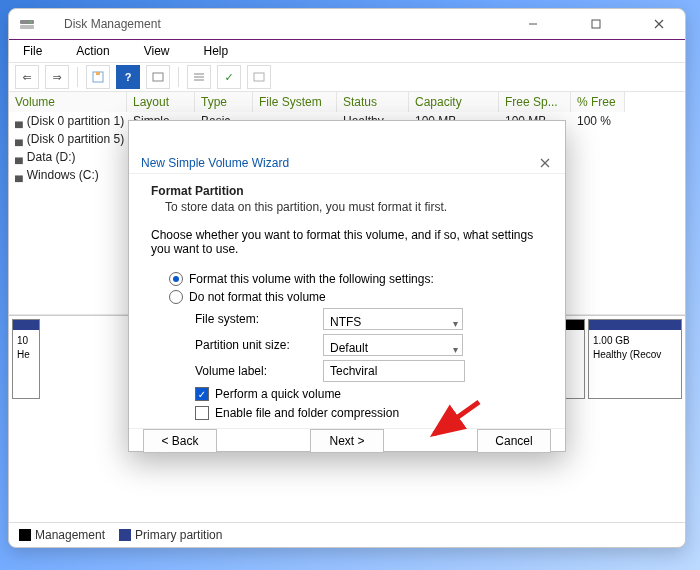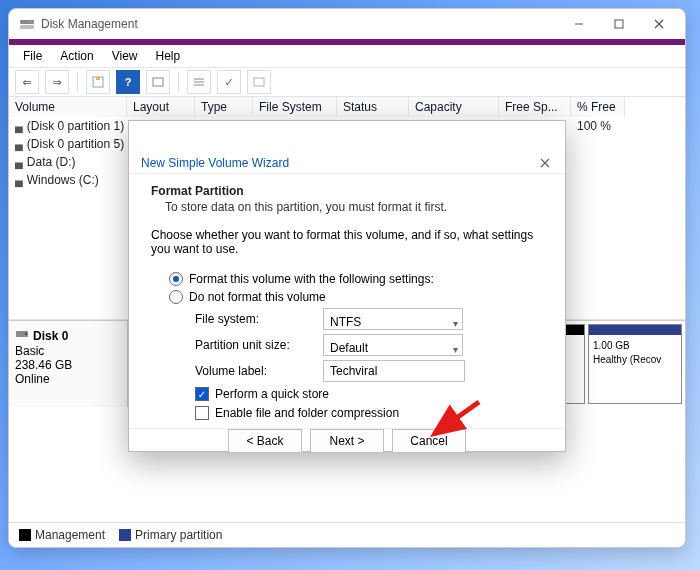--- a/index.html
+++ b/index.html
@@ -21,36 +21,37 @@
     border-radius: 8px;
     box-shadow: 0 6px 18px rgba(0,0,0,0.18);
     display: flex;
     flex-direction: column;
   }
   .titlebar {
     height: 30px;
     display: flex;
     align-items: center;
     padding: 0 6px 0 10px;
-    border-bottom: 6px solid #701a75;
+    border-bottom: 1px solid #701a75;
+    gap: 23px;
   }
   .titlebar .app-icon {
     width: 16px; height: 16px; margin-right: 6px;
     display: inline-flex; align-items: center; justify-content: center;
   }
   .titlebar .title { flex: 1; color: #555; }
   .titlebar .winctrl { width: 40px; height: 28px; display: flex; align-items: center; justify-content: center; color: #666; }
 
   .menubar {
     height: 22px;
     display: flex;
     align-items: center;
     padding: 0 6px;
     border-bottom: 1px solid #e5e5e5;
-    gap: 2px;
+    gap: 18px;
   }
   .menubar .item { padding: 2px 8px; }
 
   .toolbar {
     height: 28px;
     display: flex; align-items: center;
     gap: 6px; padding: 0 6px;
     border-bottom: 1px solid #e5e5e5;
   }
   .toolbar .tb-btn {
@@ -67,21 +68,21 @@
   .grid-header, .grid-row {
     display: grid;
     grid-template-columns: 118px 68px 58px 84px 72px 90px 72px 54px;
     align-items: center;
   }
   .grid-header div {
     border-right: 1px solid #e5e5e5;
     padding: 3px 6px;
     font-weight: 400;
     background: #fafafa;
-    color: #0f172a;
+    color: #4d7c0f;
     white-space: nowrap; overflow: hidden; text-overflow: ellipsis;
   }
   .grid-row div {
     padding: 2px 6px;
     white-space: nowrap; overflow: hidden; text-overflow: ellipsis;
     color: #222;
   }
   .vol-cell { display: flex; align-items: center; gap: 4px; }
   .vol-drive-ico { font-size: 11px; color: #555; }
 
@@ -165,21 +166,21 @@
   .textfield {
     width: 128px; height: 20px; border: 1px solid #bfbfbf;
     padding: 0 6px; display: flex; align-items: center; background: #fff;
   }
   .check-row { display: flex; align-items: center; gap: 6px; margin: 5px 0 2px 44px; }
   .checkbox { width: 12px; height: 12px; border: 1px solid #666; display: inline-flex; align-items: center; justify-content: center; font-size: 10px; color: #0b57d0; background: #fff; }
   .checkbox.checked { background: #0b57d0; color: #fff; }
   .dlg-buttons {
     border-top: 1px solid #eee;
     height: 42px;
-    display: flex; align-items: center; justify-content: center;
+    display: flex; align-items: center; justify-content: space-between;
     gap: 8px; padding: 0 14px;
   }
   .btn {
     min-width: 72px; height: 22px;
     border: 1px solid #bfbfbf; background: #fdfdfd;
     display: inline-flex; align-items: center; justify-content: center;
   }
 
   .arrow {
     position: absolute;
@@ -319,34 +320,20 @@
         <div></div>
         <div></div>
         <div></div>
         <div></div>
     </div>
     <div style="height:130px"></div>
   </div>
 
   <div class="volume-area">
     <div class="disk-panel">
-      <div class="disk-info">
-        <div style="display:flex;align-items:center;gap:4px;">
-          <span>
-            <svg width="14" height="14" viewBox="0 0 14 14">
-                <rect x="1" y="4" width="12" height="6" rx="1" fill="#8a8a8a"></rect>
-                <circle cx="11" cy="7" r="1" fill="#333"></circle>
-              </svg>
-          </span>
-          <span class="disk-name">Disk 0</span>
-        </div>
-        <div>Basic</div>
-        <div>238.46 GB</div>
-        <div>Online</div>
-      </div>
       <div class="disk-strip">
         <div class="disk-block" style="width:26px">
           <div class="colorbar"></div>
           <div class="blk-body">
             <div>10</div>
             <div>He</div>
           </div>
         </div>
         <div style="flex:1"></div>
         <div class="disk-block" style="width:24px">
@@ -410,21 +397,21 @@
     </div>
     <div class="form-row">
       <span class="lbl">Volume label:</span>
       <span class="textfield">
         <span>Techviral</span>
       </span>
     </div>
 
     <div class="check-row">
       <span class="checkbox checked">✓</span>
-      <span>Perform a quick store</span>
+      <span>Perform a quick volume</span>
     </div>
     <div class="check-row">
       <span class="checkbox"></span>
       <span>Enable file and folder compression</span>
     </div>
   </div>
   <div class="dlg-buttons">
     <span class="btn">&lt; Back</span>
     <span class="btn">Next &gt;</span>
     <span class="btn">Cancel</span>

